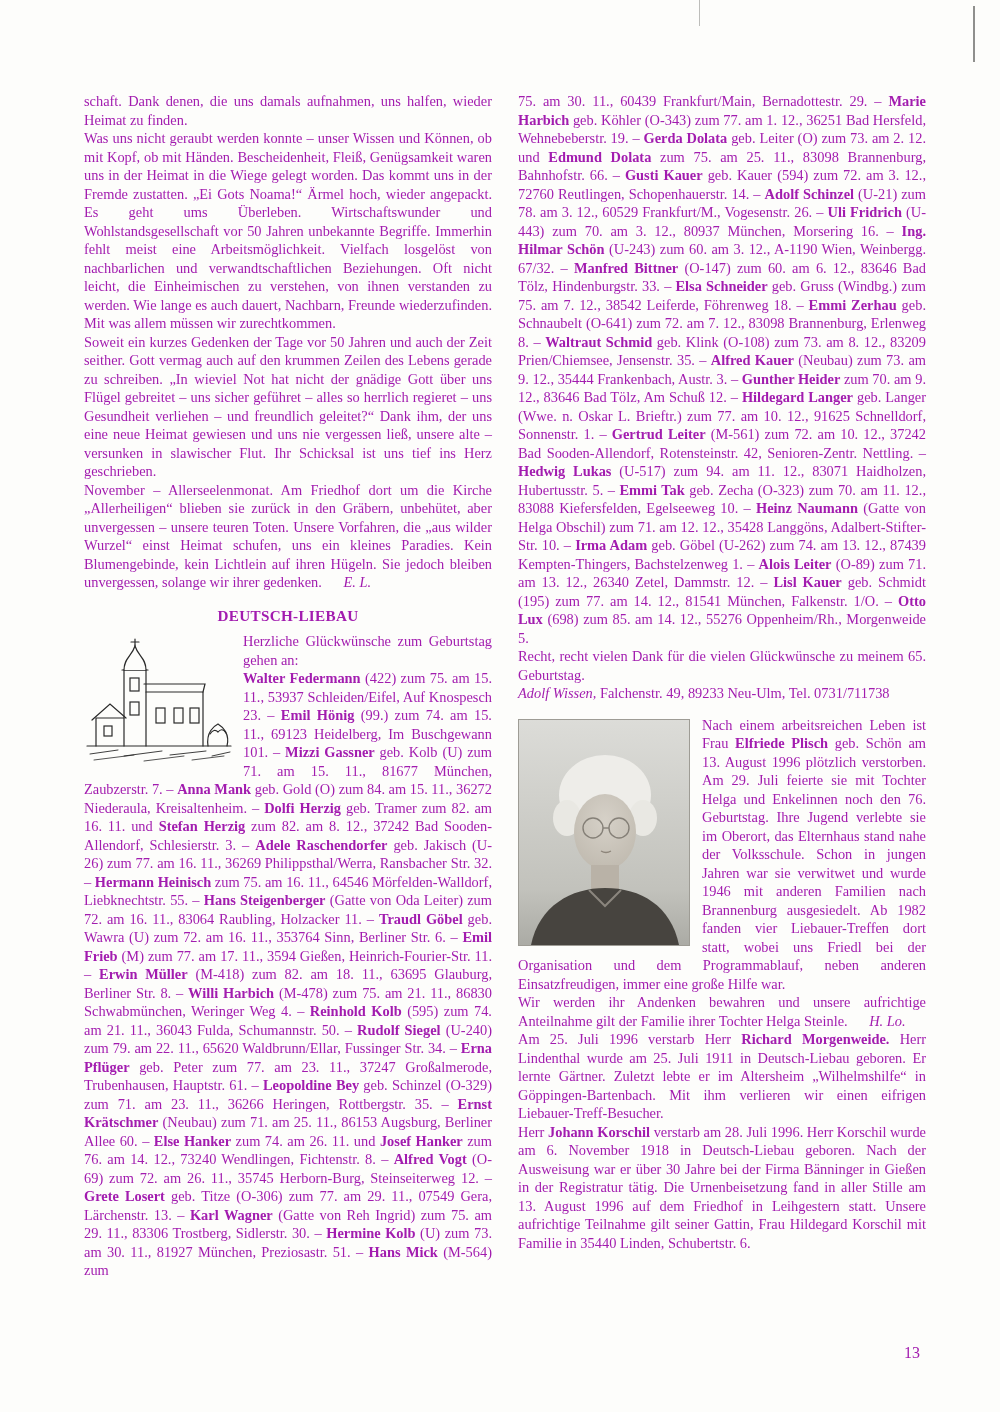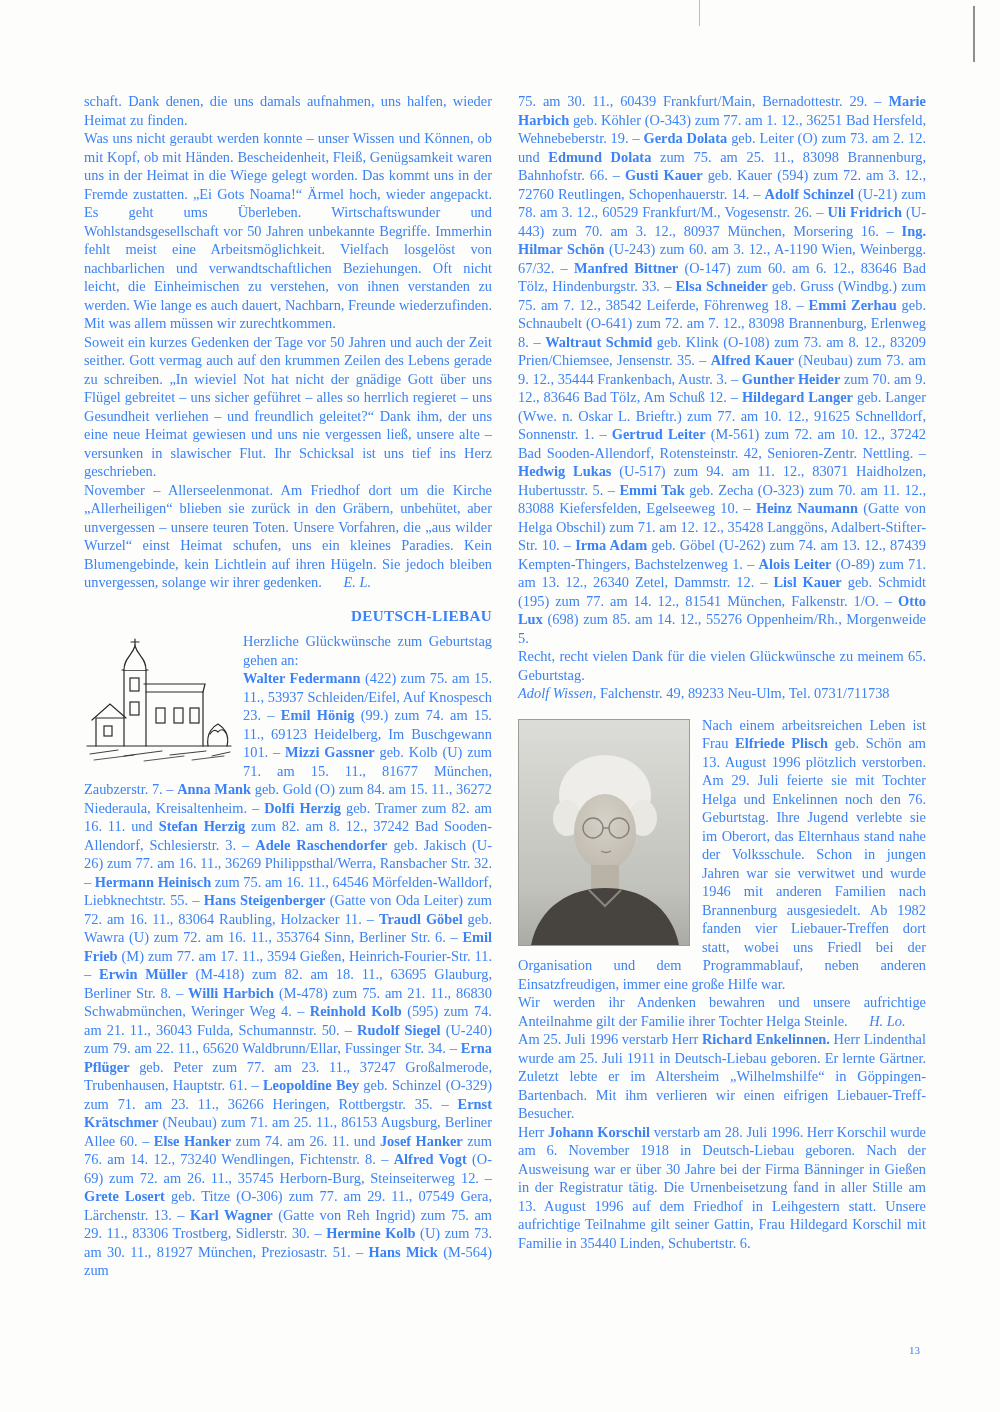--- a/index.html
+++ b/index.html
@@ -4,41 +4,41 @@
 <style>
   * { box-sizing: border-box; }
   html, body { margin:0; padding:0; background:#ffffff; }
   .page {
     position: relative;
     width: 1000px;
     height: 1412px;
     background: #fdfdfb;
     overflow: hidden;
     font-family: "Liberation Serif", "DejaVu Serif", serif;
-    color: #3b82f6;
+    color: #a21caf;
   }
   .columns {
     position: absolute;
     left: 84px;
     top: 92px;
     width: 842px;
     display: flex;
     gap: 26px;
   }
   .col {
     width: 408px;
     font-size: 14.4px;
     line-height: 18.5px;
     text-align: justify;
     hyphens: auto;
     -webkit-hyphens: auto;
   }
   .col p { margin: 0; }
   .section-heading {
-    text-align: right;
+    text-align: center;
     font-weight: bold;
     font-size: 15.2px;
     margin: 15px 0 7px 0;
     letter-spacing: 0.3px;
   }
   .church {
     float: left;
     width: 150px;
     height: 132px;
     margin: 2px 9px 3px 0;
@@ -52,21 +52,21 @@
     margin: 3px 12px 3px 0;
     border: 1px solid #9e9c95;
     background: #ccccc6;
     overflow: hidden;
   }
   .photo svg { display:block; }
   .pagenum {
     position: absolute;
     right: 80px;
     top: 1344px;
-    font-size: 11px;
+    font-size: 16px;
   }
   .mark-right {
     position: absolute;
     left: 973px;
     top: 6px;
     width: 2px;
     height: 56px;
     background: #8f8f8d;
   }
   .mark-center {
@@ -159,21 +159,21 @@
             <path d="M82 131 q5 3 10 0" stroke="#8d857a" stroke-width="1.3" fill="none"></path>
             <path d="M72 145 h28 v24 h-28 z" fill="#b9b2a7"></path>
             <path d="M12 225 C20 186 52 168 86 168 C122 168 152 186 160 225 Z" fill="#47443f"></path>
             <path d="M70 170 L86 186 L102 170" fill="none" stroke="#8b867e" stroke-width="2"></path>
           </svg>
         </div>
         <p>Nach einem arbeitsreichen Leben ist Frau <b>Elfriede Plisch</b> geb. Schön am 13. August 1996 plötzlich verstorben. Am 29. Juli feierte sie mit Tochter Helga und Enkelinnen noch den 76. Geburtstag. Ihre Jugend verlebte sie im Oberort, das Elternhaus stand nahe der Volksschule. Schon in jungen Jahren war sie verwitwet und wurde 1946 mit anderen Familien nach Brannenburg ausgesiedelt. Ab 1982 fanden vier Liebauer-Treffen dort statt, wobei uns Friedl bei der Organisation und dem Programmablauf, neben anderen Einsatzfreudigen, immer eine große Hilfe war.</p>
         <p>Wir werden ihr Andenken bewahren und unsere aufrichtige Anteilnahme gilt der Familie ihrer Tochter Helga Steinle.  <i>H. Lo.</i></p>
       </div>
 
-      <p>Am 25. Juli 1996 verstarb Herr <b>Richard Enkelinnen.</b> Herr Lindenthal wurde am 25. Juli 1911 in Deutsch-Liebau geboren. Er lernte Gärtner. Zuletzt lebte er im Altersheim „Wilhelmshilfe“ in Göppingen-Bartenbach. Mit ihm verlieren wir einen eifrigen Liebauer-Treff-Besucher.</p>
+      <p>Am 25. Juli 1996 verstarb Herr <b>Richard Morgenweide.</b> Herr Lindenthal wurde am 25. Juli 1911 in Deutsch-Liebau geboren. Er lernte Gärtner. Zuletzt lebte er im Altersheim „Wilhelmshilfe“ in Göppingen-Bartenbach. Mit ihm verlieren wir einen eifrigen Liebauer-Treff-Besucher.</p>
       <p>Herr <b>Johann Korschil</b> verstarb am 28. Juli 1996. Herr Korschil wurde am 6. November 1918 in Deutsch-Liebau geboren. Nach der Ausweisung war er über 30 Jahre bei der Firma Bänninger in Gießen in der Registratur tätig. Die Urnenbeisetzung fand in aller Stille am 13. August 1996 auf dem Friedhof in Leihgestern statt. Unsere aufrichtige Teilnahme gilt seiner Gattin, Frau Hildegard Korschil mit Familie in 35440 Linden, Schubertstr. 6.</p>
     </div>
 
   </div>
 
   <div class="pagenum">13</div>
 
 </div>
 
 </body></html>

